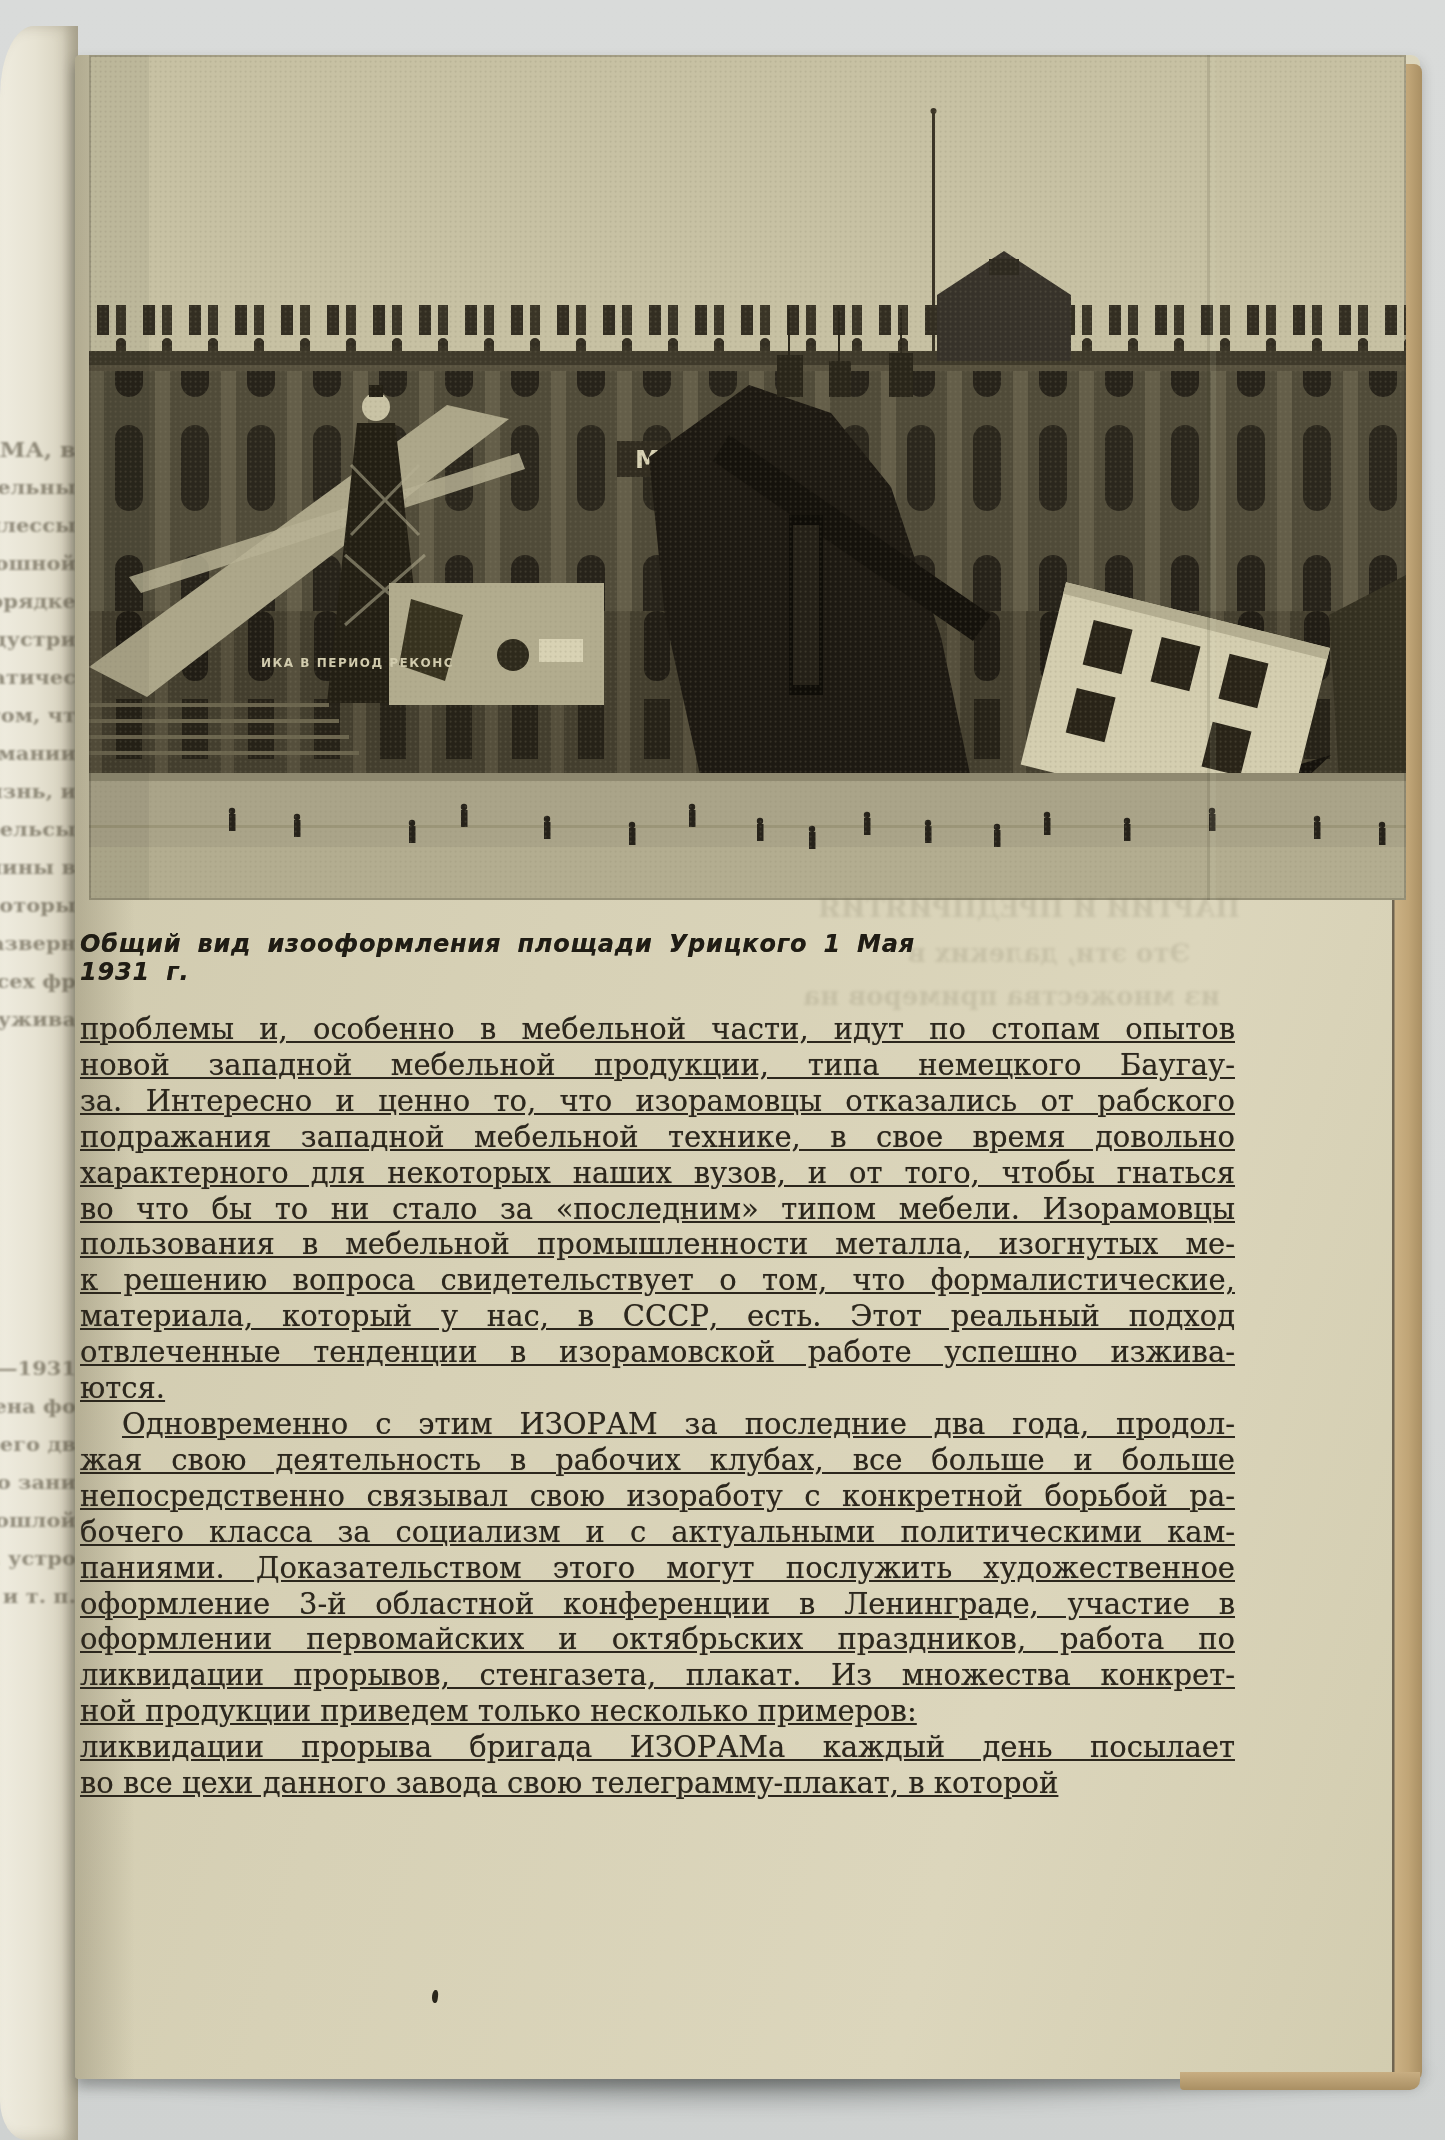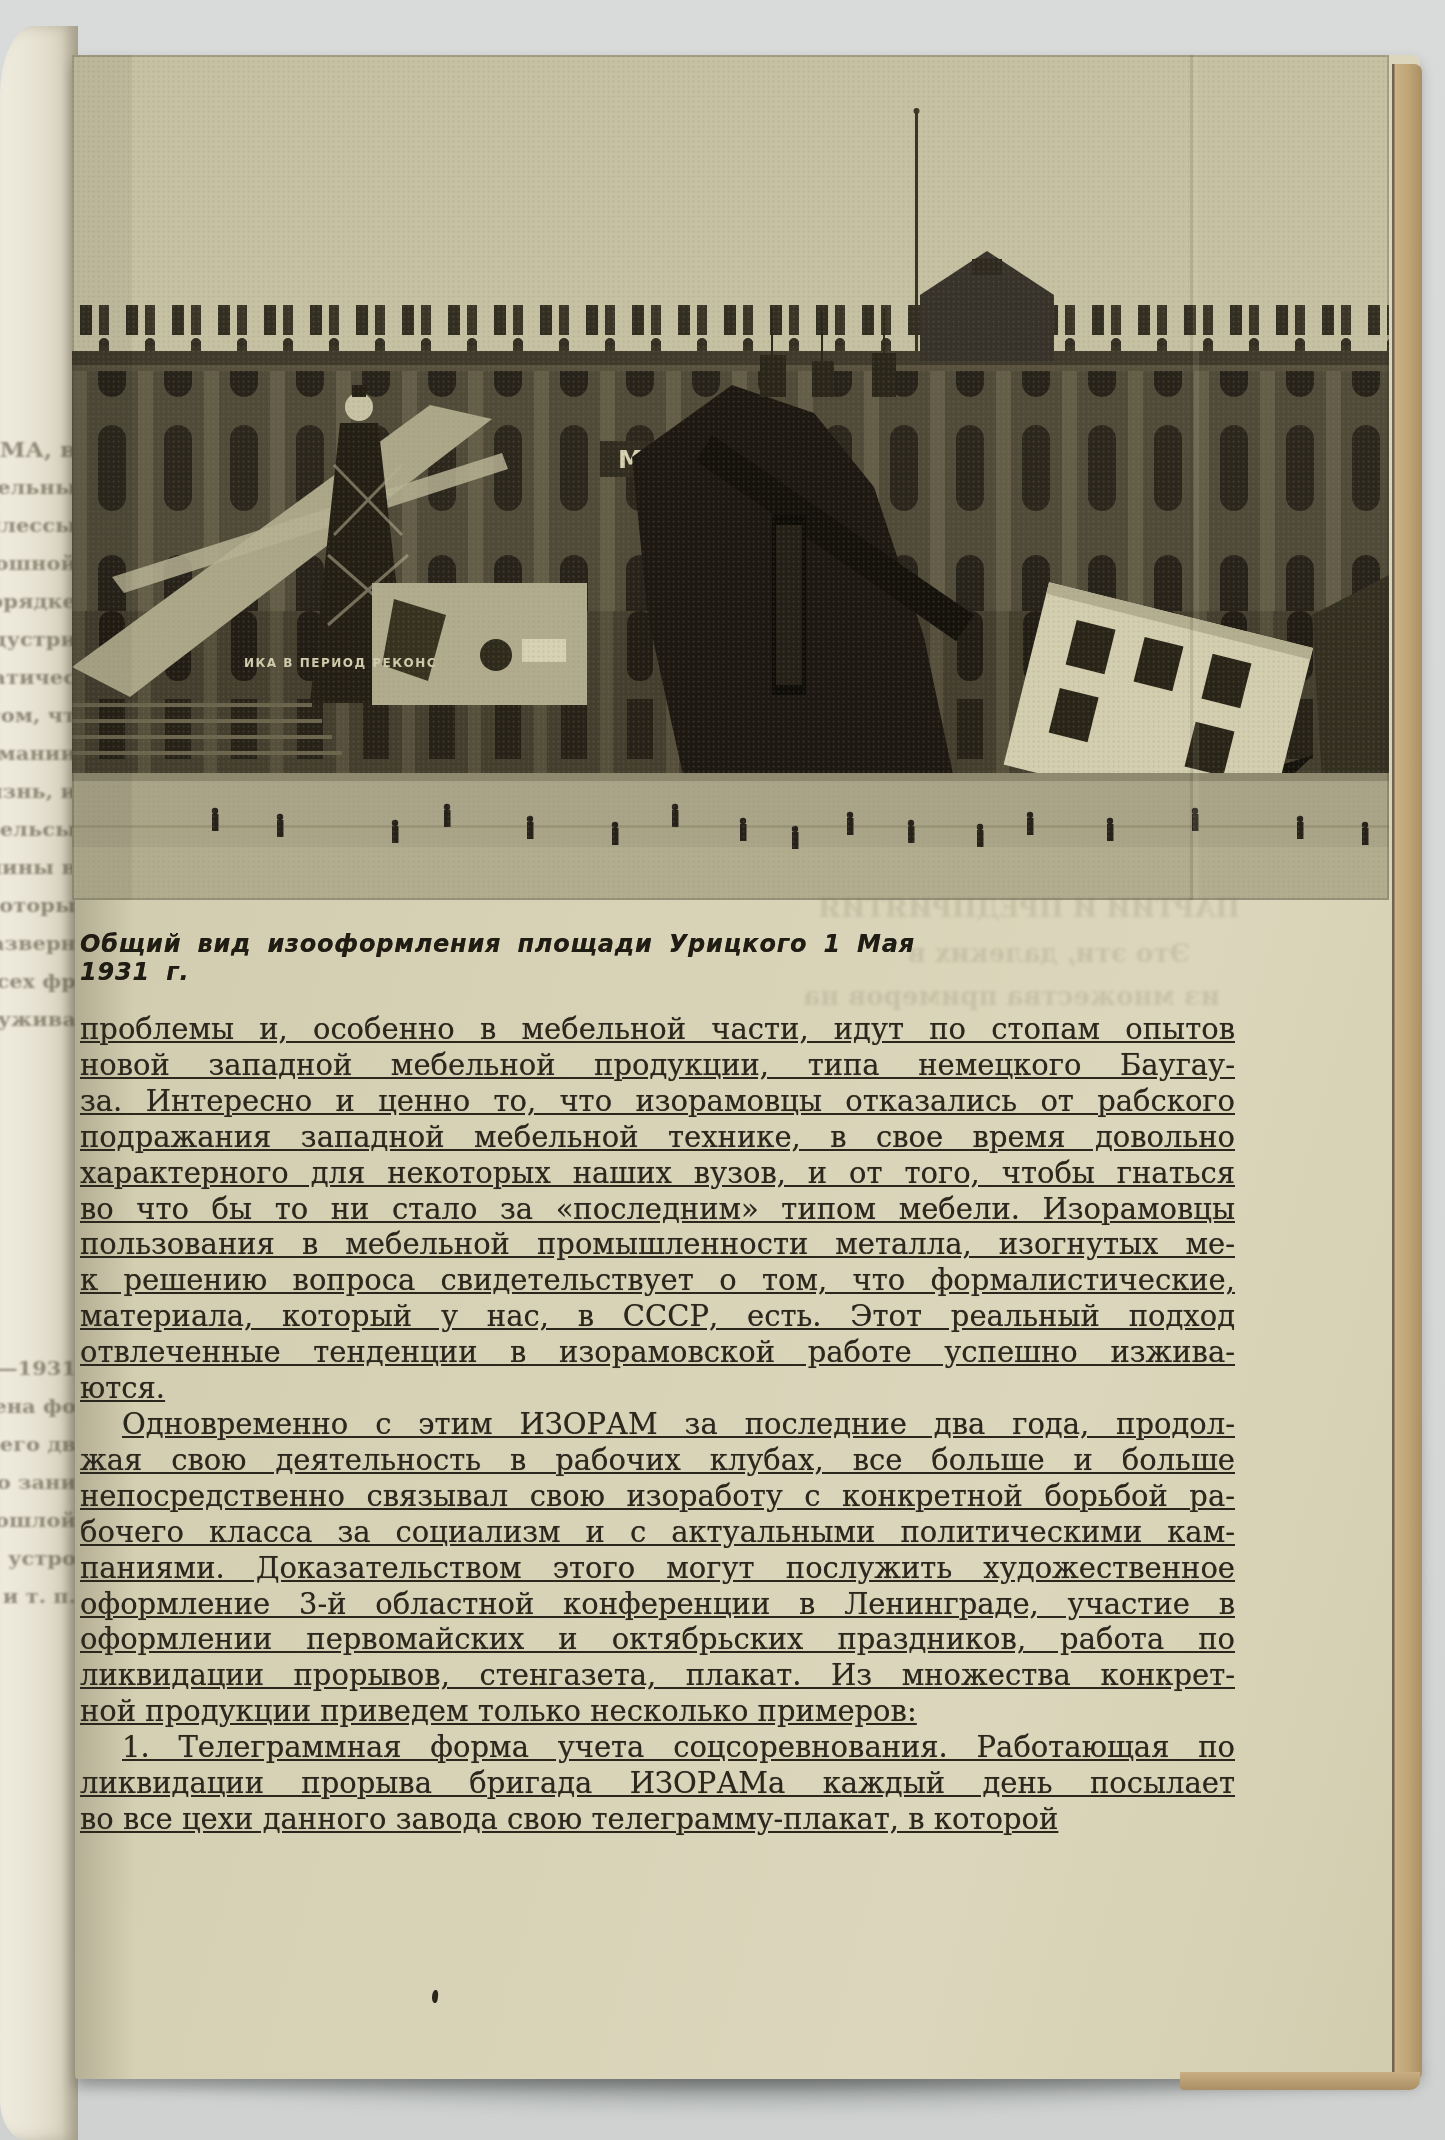--- a/index.html
+++ b/index.html
@@ -27,21 +27,21 @@
   .page-gutter-shade{position:absolute;left:75px;top:55px;width:60px;height:2024px;
          background:linear-gradient(90deg,rgba(70,62,40,.22),rgba(70,62,40,0));
          border-radius:5px 0 0 4px;}
   .fore-edge{position:absolute;left:1392px;top:64px;width:30px;height:2018px;
          background:linear-gradient(90deg,#6f6450 0,#6f6450 2px,#cbb184 3px,#c0a577 55%,#a98f63 100%);
          border-radius:0 8px 10px 0;}
   .bottom-edge{position:absolute;left:1180px;top:2072px;width:240px;height:18px;
          background:linear-gradient(180deg,#c8ae82,#a98f63);
          border-radius:0 0 10px 4px;}
   
-  .photo{position:absolute;left:72px;top:55px;width:1317px;height:941px;}
+  .photo{position:absolute;left:89px;top:55px;width:1317px;height:941px;}
   .photo svg{display:block;}
   
   .caption{position:absolute;left:80px;top:930px;width:900px;
          font-family:"DejaVu Sans","Liberation Sans",sans-serif;
          font-weight:bold;font-size:24px;letter-spacing:.8px;word-spacing:7px;
          color:#1f1c14;text-shadow:0 0 .6px rgba(31,28,20,.7);font-style:italic;}
   
   .ghost{position:absolute;transform:scaleX(-1);
          font-family:"DejaVu Serif","Liberation Serif",serif;font-weight:bold;
          color:rgba(110,104,78,.55);opacity:.32;filter:blur(1.6px);
@@ -357,21 +357,20 @@
       <div class="line">паниями. Доказательством этого могут послужить художественное</div>
 
       <div class="line">оформление 3-й областной конференции в Ленинграде, участие в</div>
 
       <div class="line">оформлении первомайских и октябрьских праздников, работа по</div>
 
       <div class="line">ликвидации прорывов, стенгазета, плакат. Из множества конкрет-</div>
 
       <div class="line endline">ной продукции приведем только несколько примеров:</div>
 
-      <div class="line indent">1. Телеграммная форма учета соцсоревнования. Работающая по</div>
 
       <div class="line">ликвидации прорыва бригада ИЗОРАМа каждый день посылает</div>
 
       <div class="line endline">во все цехи данного завода свою телеграмму-плакат, в которой</div>
     </div>
 
   <div class="speck"></div>
 
 </div>
 

